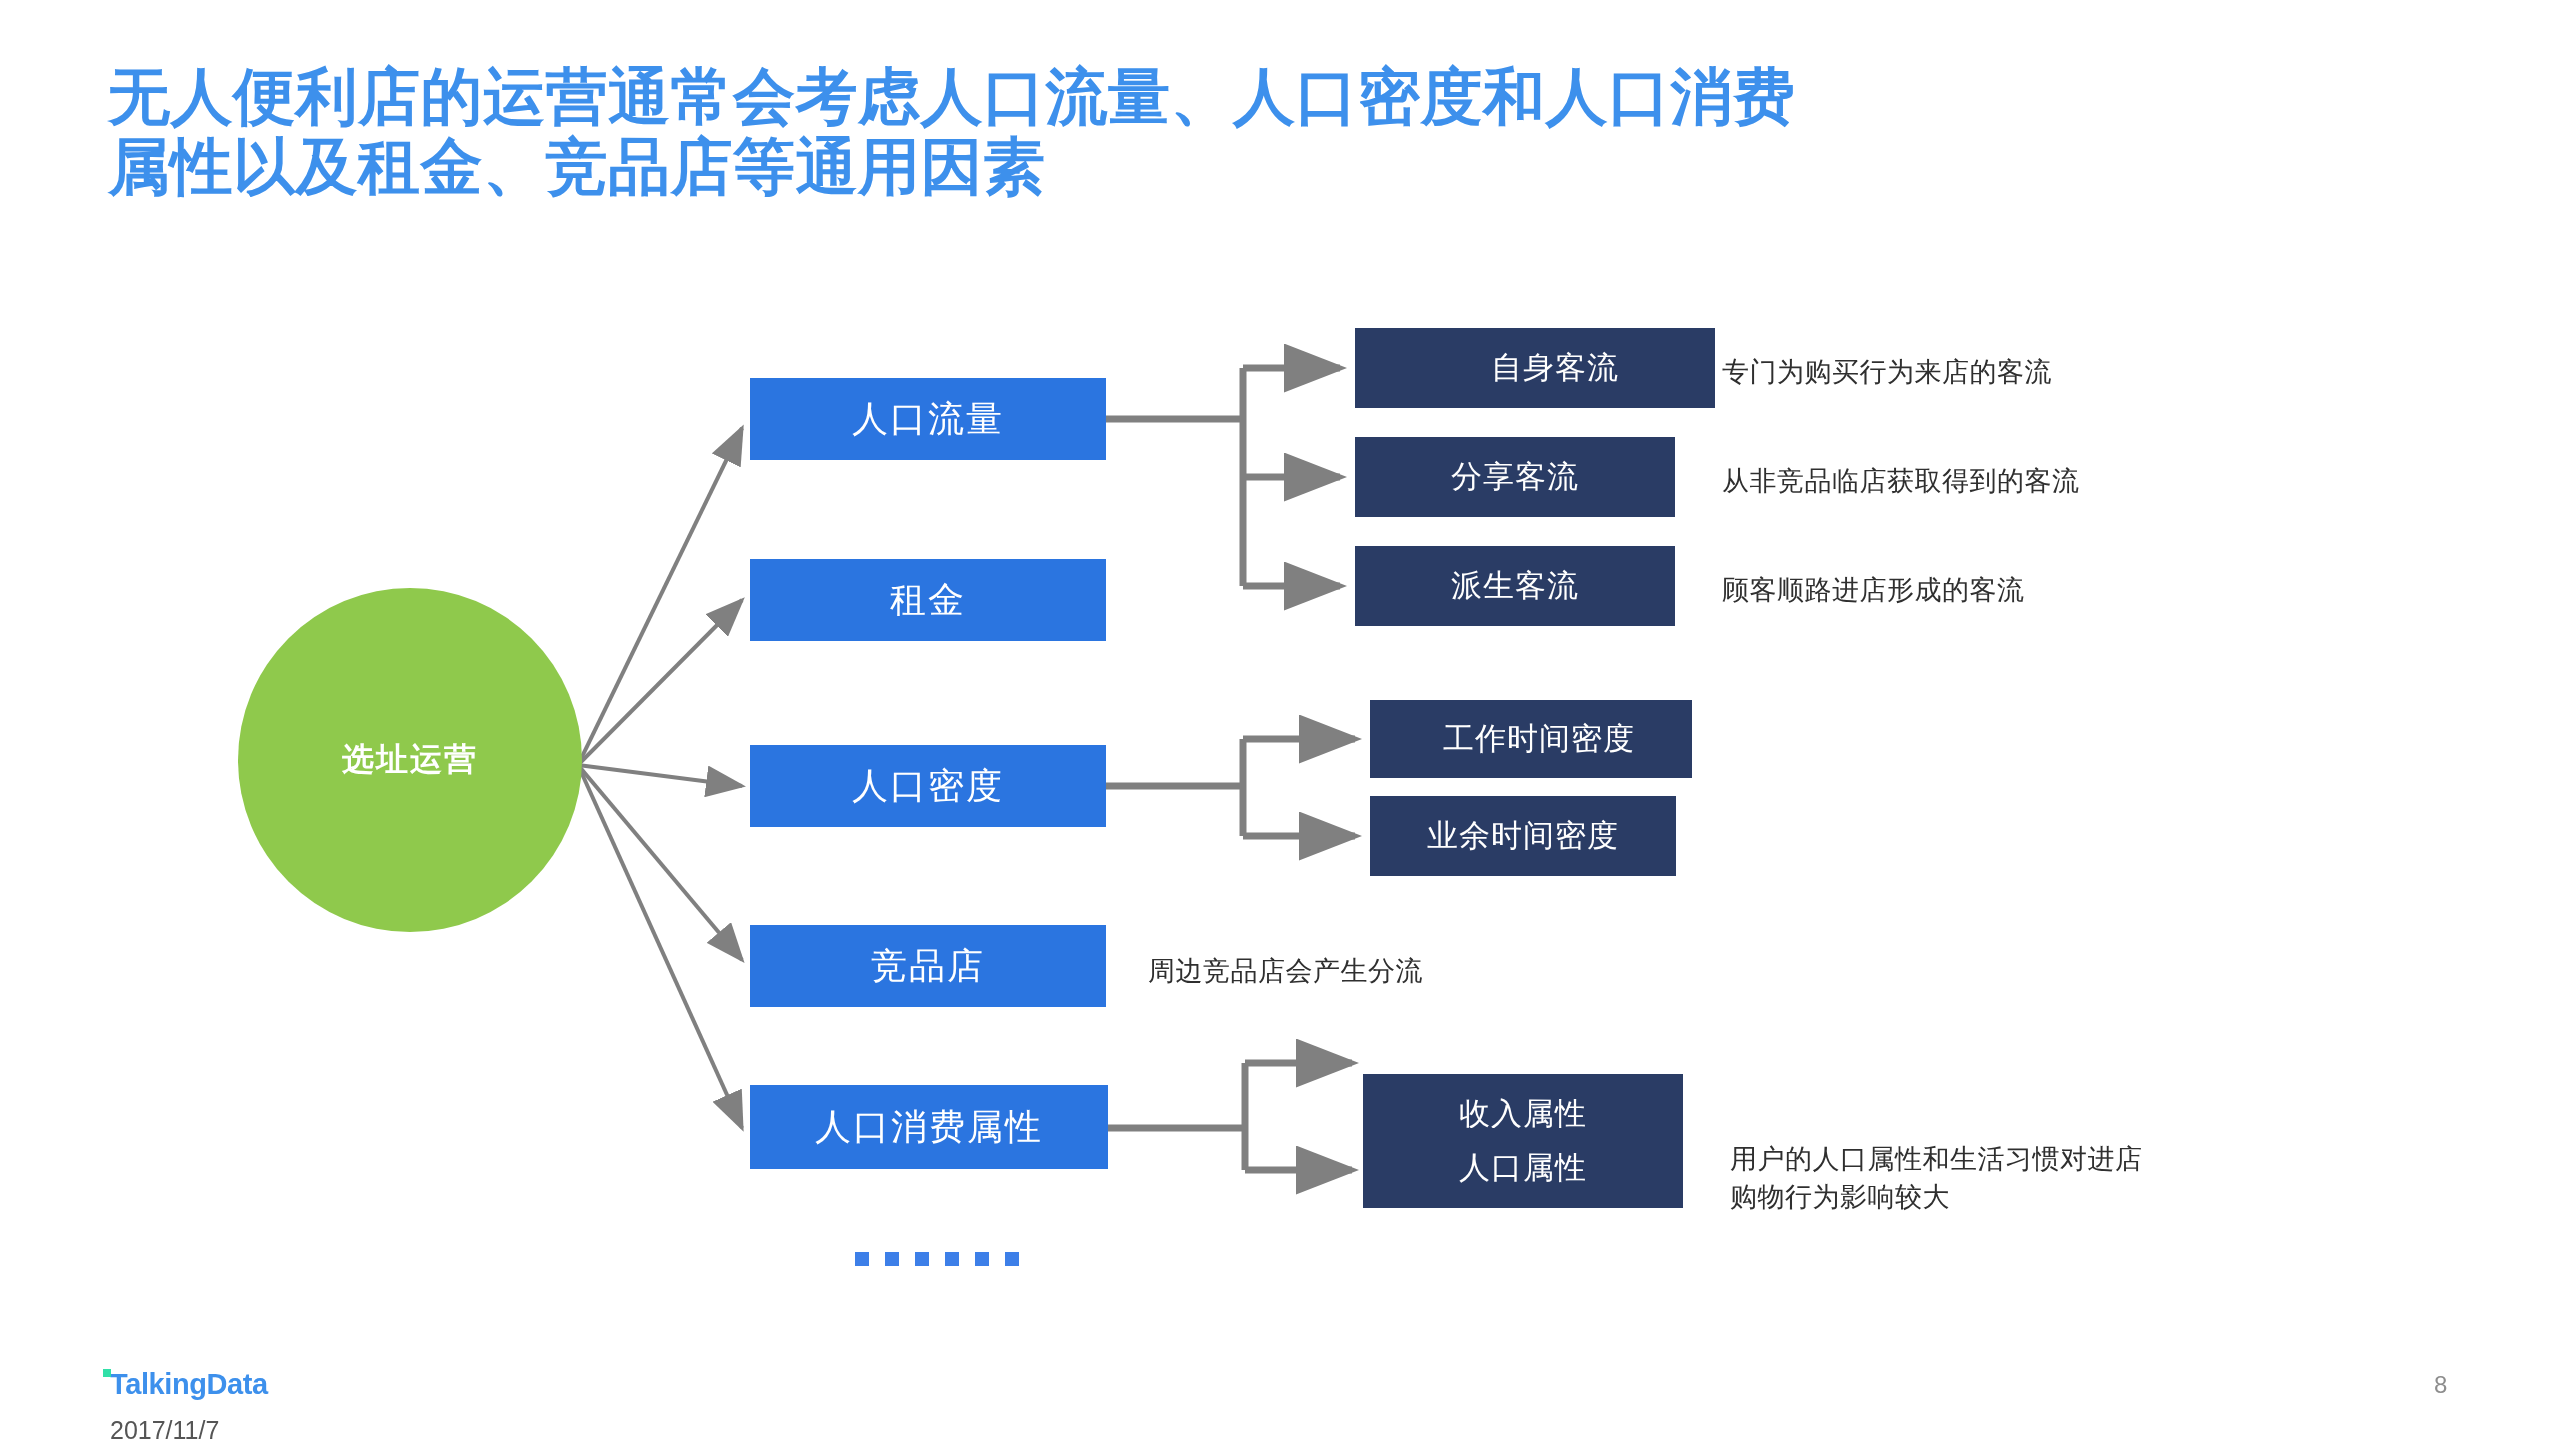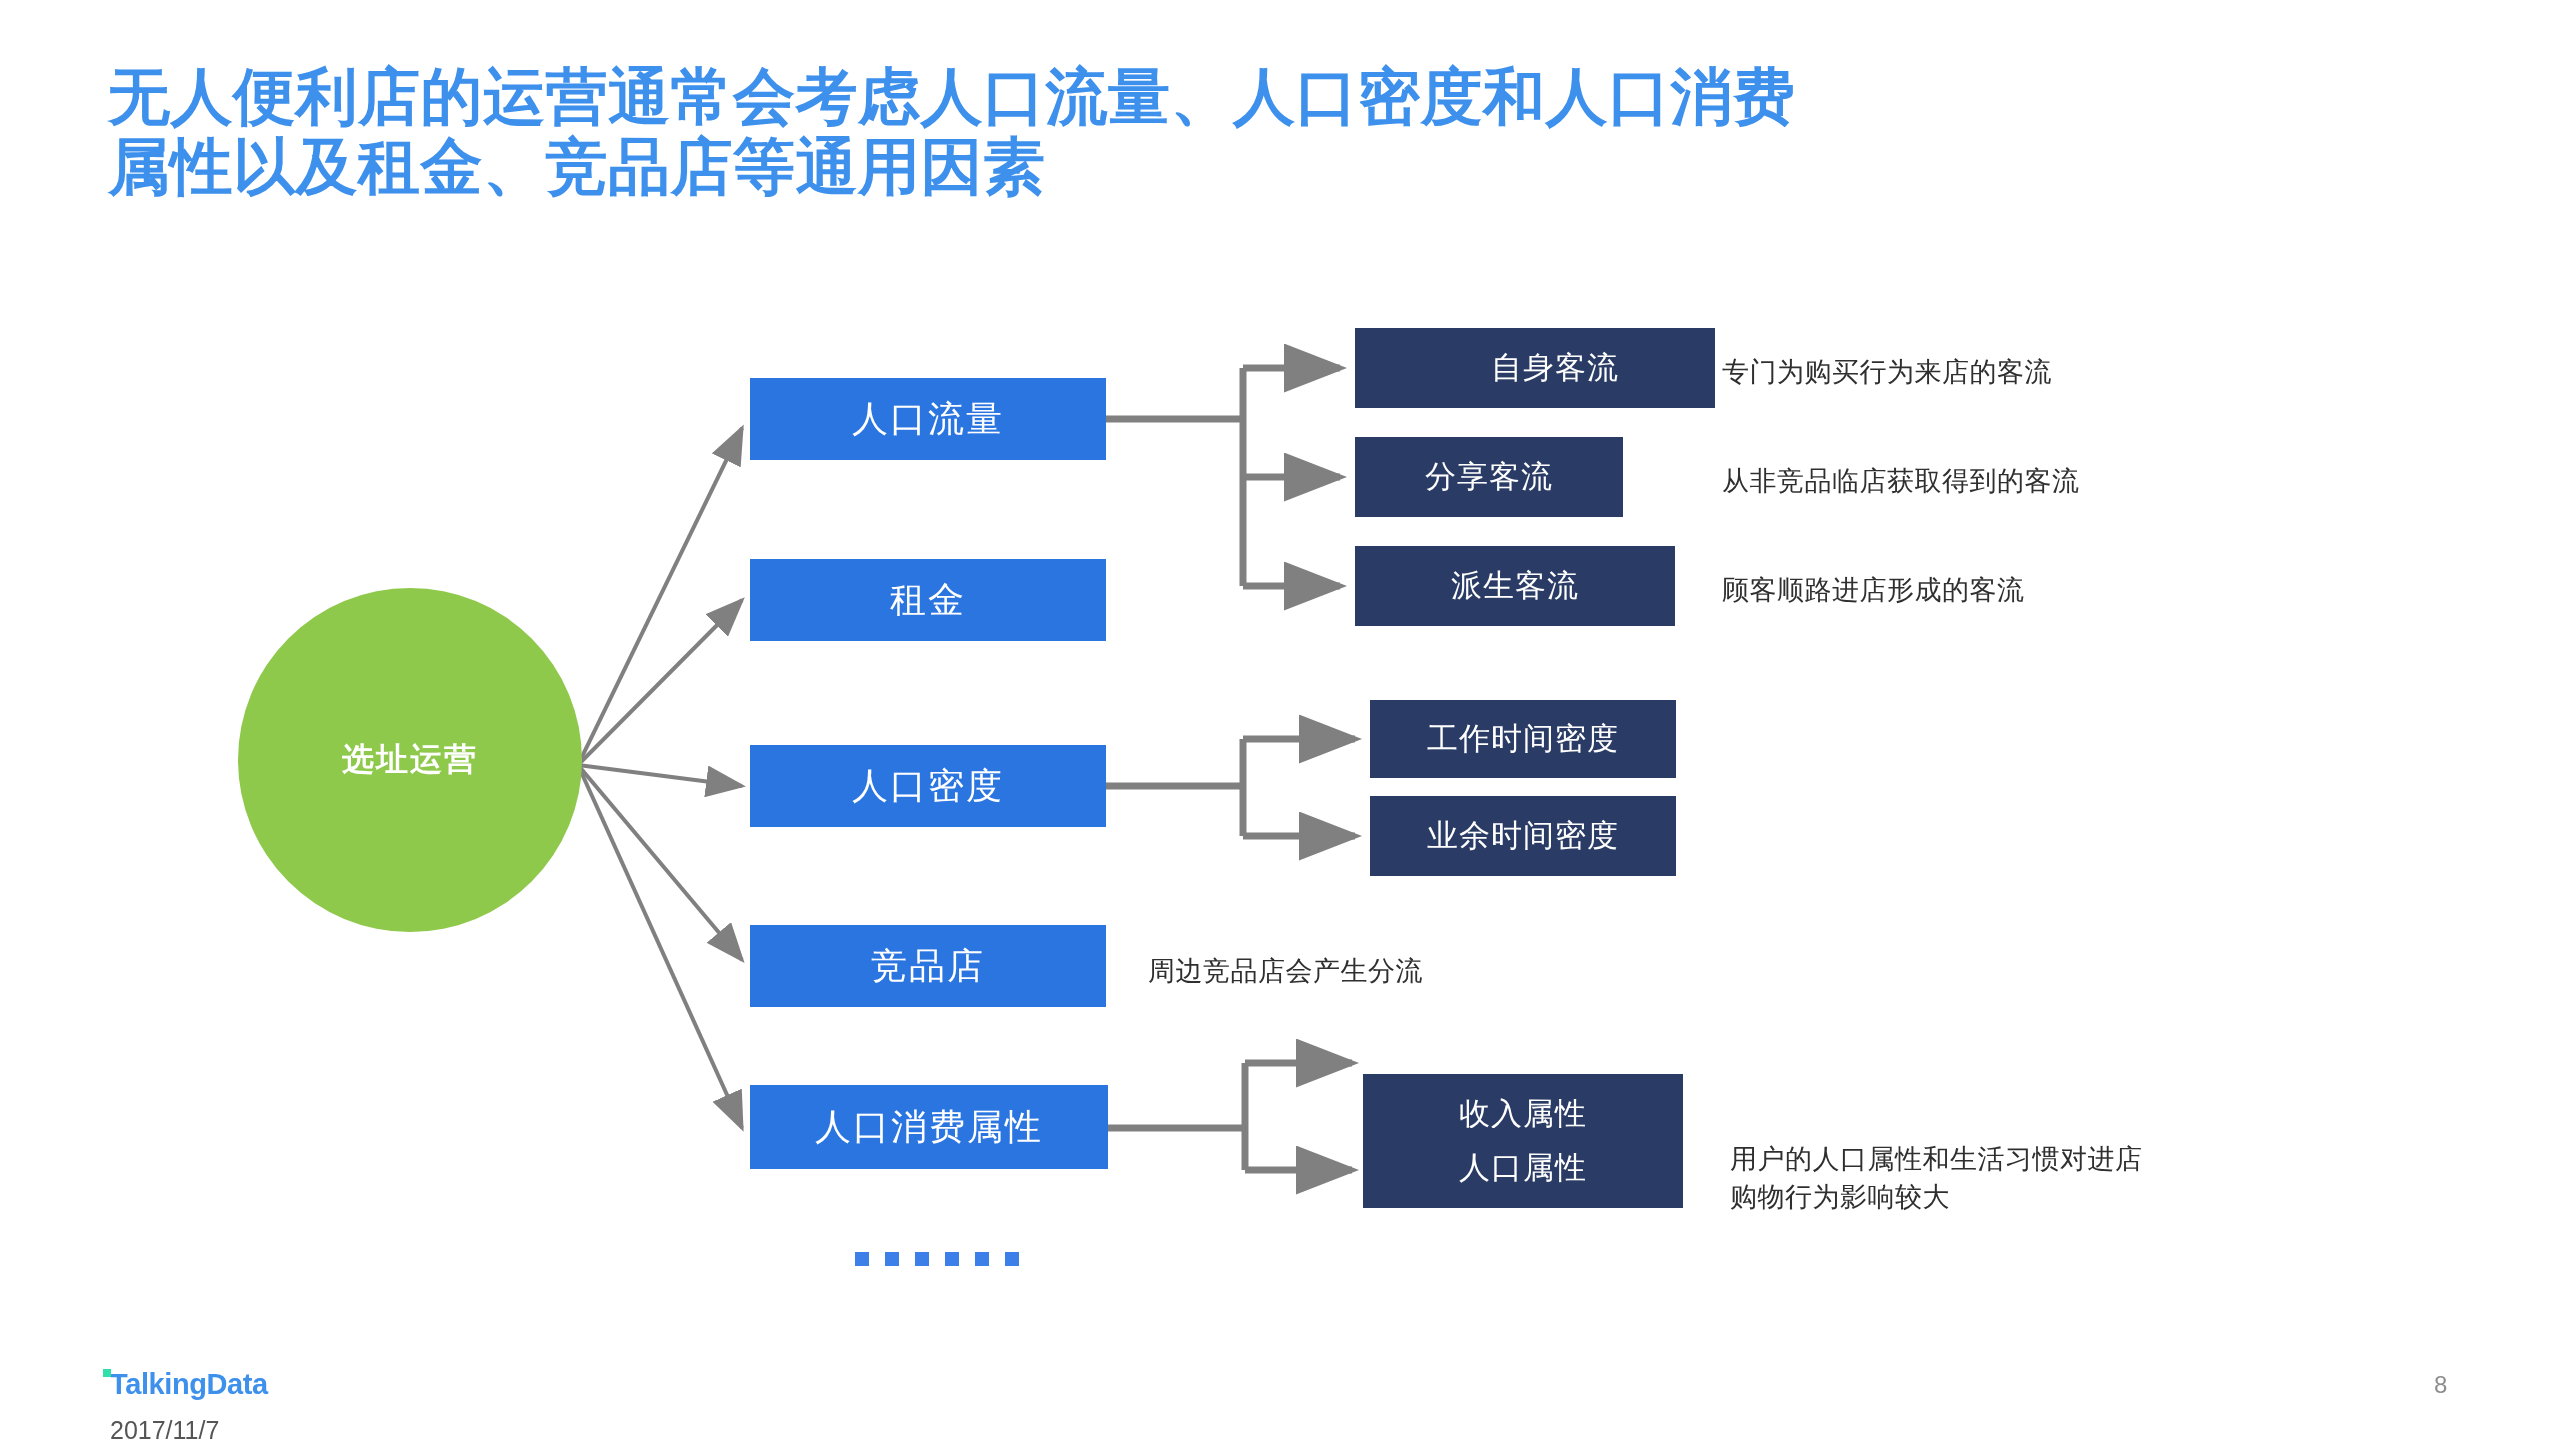--- a/index.html
+++ b/index.html
@@ -211,39 +211,39 @@
 
   <div class="blue-box" style="left:750px; top:378px; width:356px; height:82px;">
     <span class="node-label">人口流量</span>
   </div>
 
   <div class="navy-box" style="left:1355px; top:328px; width:320px; height:80px;padding-left:40px;">
     <span class="node-label">自身客流</span>
   </div>
   <div class="note" style="left:1722px; top:353px; width:640px;">专门为购买行为来店的客流</div>
 
-  <div class="navy-box" style="left:1355px; top:437px; width:268px; height:80px;">
+  <div class="navy-box" style="left:1355px; top:437px; width:320px; height:80px;">
     <span class="node-label">分享客流</span>
   </div>
   <div class="note" style="left:1722px; top:462px; width:660px;">从非竞品临店获取得到的客流</div>
 
   <div class="navy-box" style="left:1355px; top:546px; width:320px; height:80px;">
     <span class="node-label">派生客流</span>
   </div>
   <div class="note" style="left:1722px; top:571px; width:620px;">顾客顺路进店形成的客流</div>
 
   <div class="blue-box" style="left:750px; top:559px; width:356px; height:82px;">
     <span class="node-label">租金</span>
   </div>
 
   <div class="blue-box" style="left:750px; top:745px; width:356px; height:82px;">
     <span class="node-label">人口密度</span>
   </div>
 
-  <div class="navy-box" style="left:1370px; top:700px; width:306px; height:78px;">
+  <div class="navy-box" style="left:1370px; top:700px; width:306px; height:78px;padding-left:16px;">
     <span class="node-label">工作时间密度</span>
   </div>
 
   <div class="navy-box" style="left:1370px; top:796px; width:306px; height:80px;">
     <span class="node-label">业余时间密度</span>
   </div>
 
   <div class="blue-box" style="left:750px; top:925px; width:356px; height:82px;">
     <span class="node-label">竞品店</span>
   </div>

